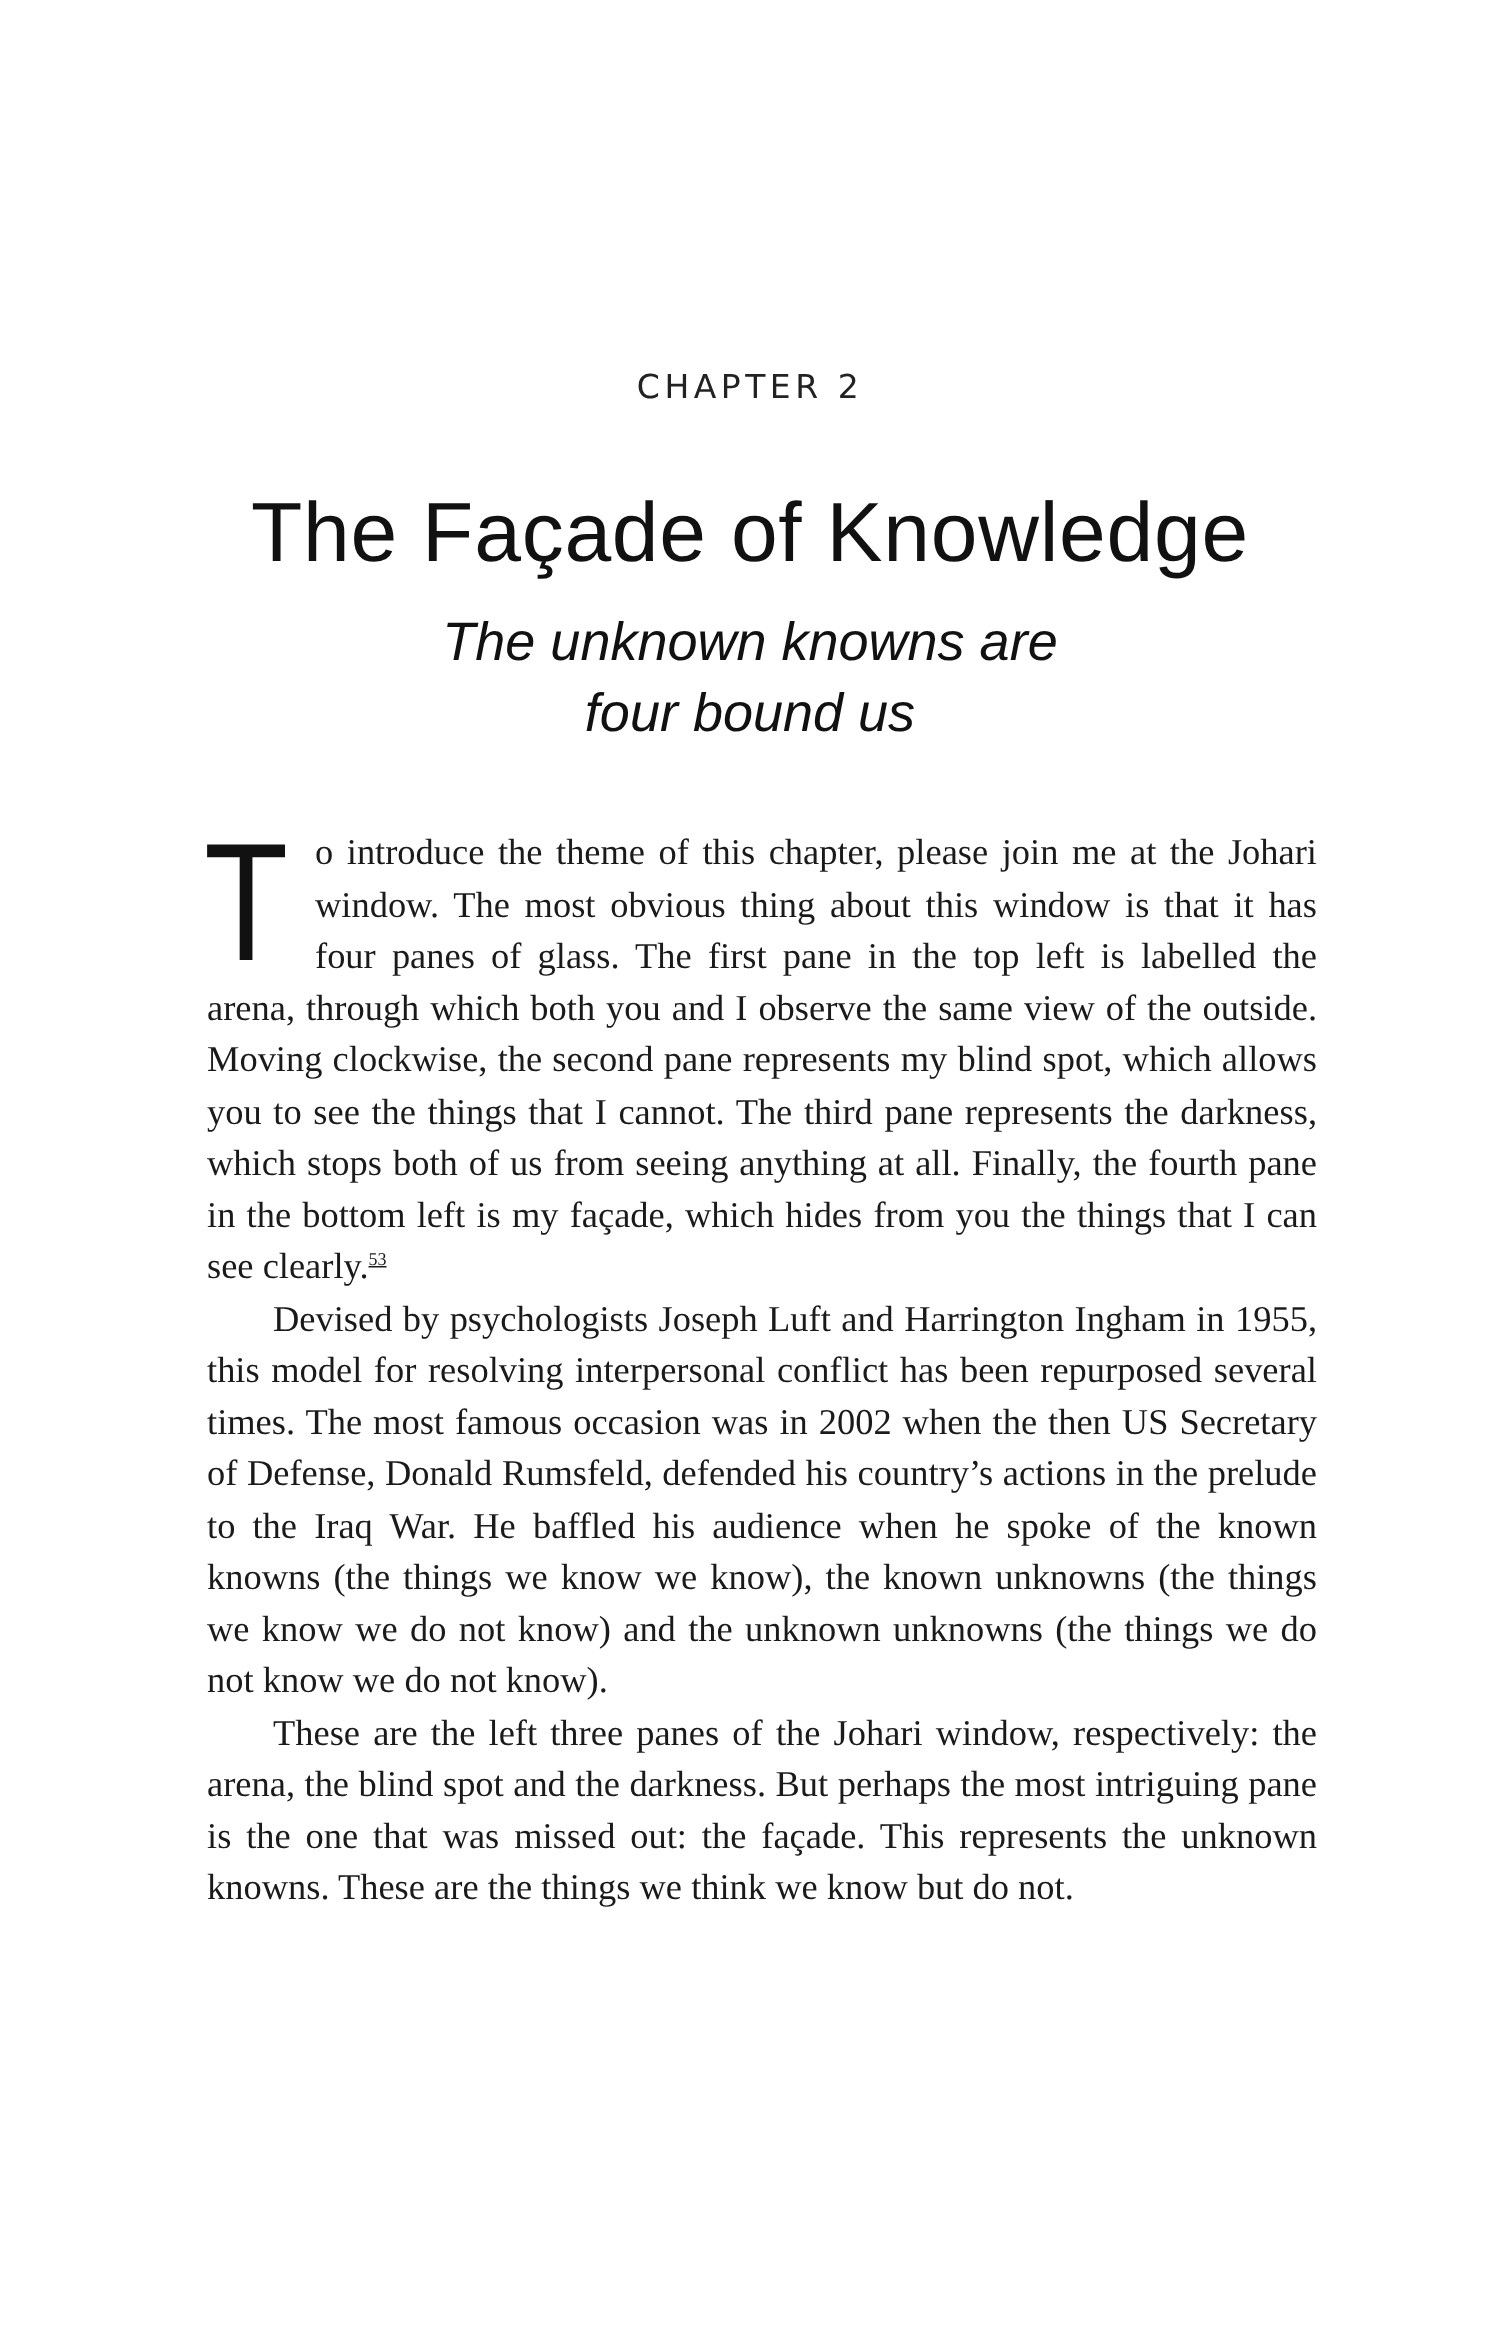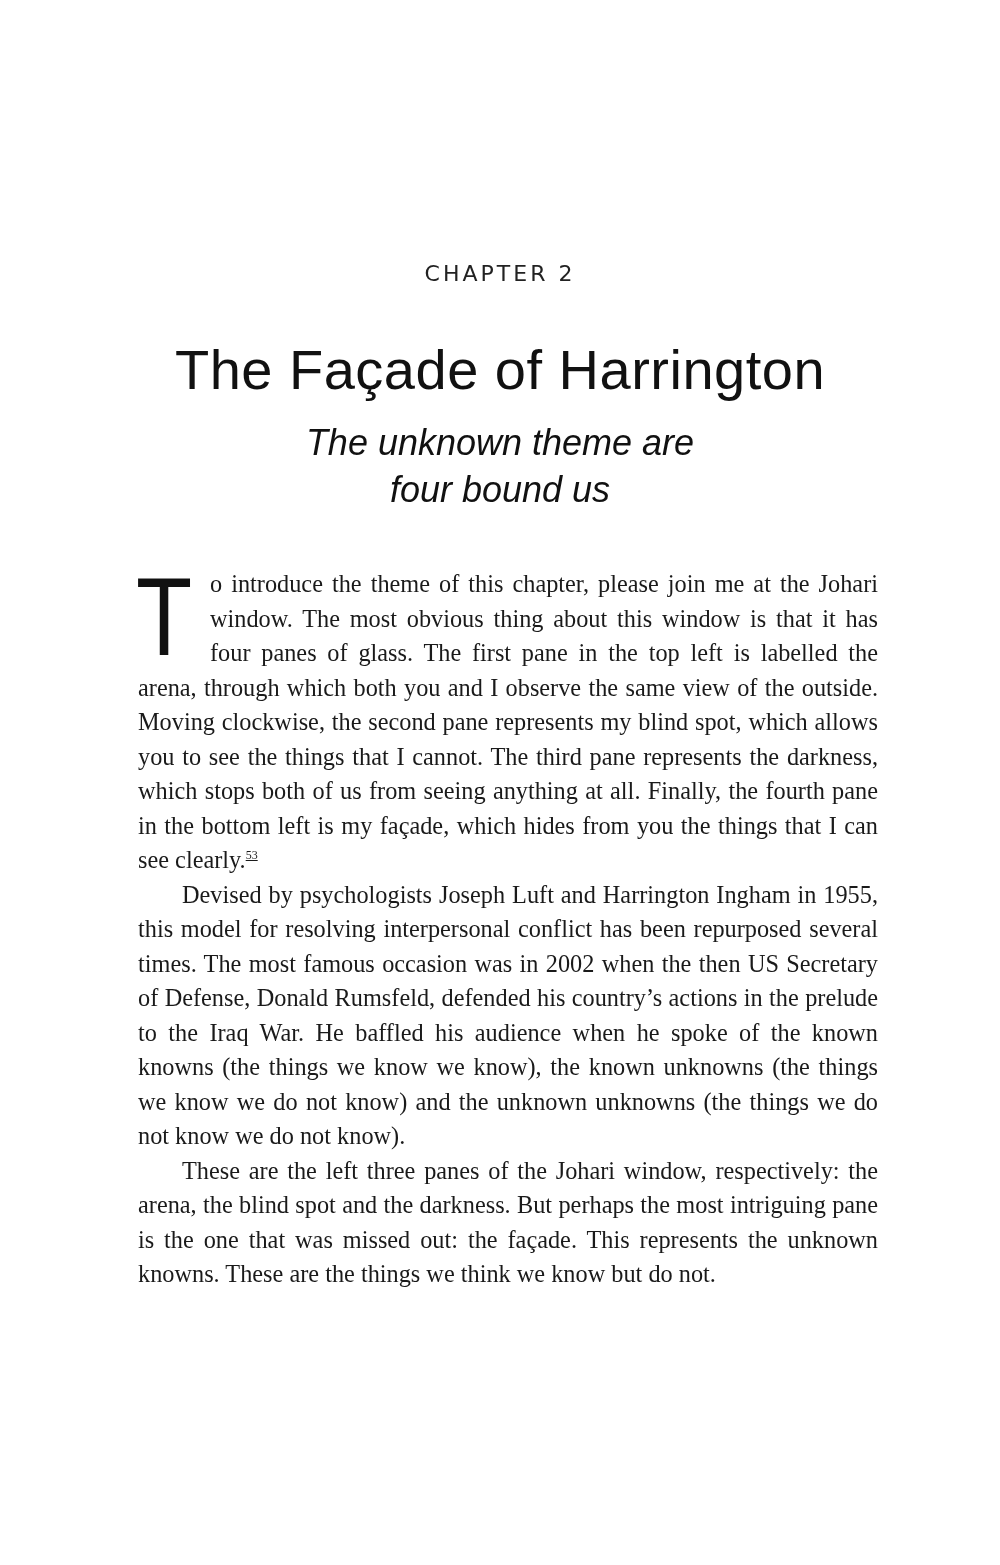--- a/index.html
+++ b/index.html
@@ -1,17 +1,17 @@
 <!DOCTYPE html>
 <html><head>
 <meta charset="utf-8">
 <style>
   html, body { margin: 0; padding: 0; background: #ffffff; }
   body { width: 1000px; height: 1565px; position: relative; overflow: hidden; color: #1a1a1a; }
-  .page { position: absolute; left: 0; top: 15px; width: 1000px; height: 1203px; }
+  .page { position: absolute; left: 0; top: 0; width: 1000px; height: 1203px; }
   .chapter-label {
     position: absolute; top: 246px; left: 0; width: 1000px; text-align: center;
     font-family: "DejaVu Sans", sans-serif; font-size: 22px; letter-spacing: 3px; color: #222;
   }
   .chapter-title {
     position: absolute; top: 322px; left: 0; width: 1000px; text-align: center;
     font-family: "Liberation Sans", sans-serif; font-size: 56px; color: #111; letter-spacing: 0.5px;
   }
   .chapter-subtitle {
     position: absolute; top: 404px; left: 0; width: 1000px; text-align: center;
@@ -28,23 +28,23 @@
     float: left; font-family: "Liberation Sans", sans-serif; font-size: 112px; line-height: 88px;
     height: 92px; margin: 6px 14px 0 -2px; color: #111; transform: scaleX(0.82); transform-origin: left top; width: 60px;
   }
   sup { font-size: 12px; line-height: 0; vertical-align: 9px; text-decoration: underline; }
 </style>
 </head>
 <body>
 
 <div class="page">
   <div class="chapter-label">CHAPTER 2</div>
-  <div class="chapter-title">The Façade of Harrington</div>
+  <div class="chapter-title">The Façade of Knowledge</div>
   <div class="chapter-subtitle">
-    <div>The unknown theme are</div>
+    <div>The unknown knowns are</div>
     <div>four bound us</div>
   </div>
 
   <div class="body-text">
     <p class="first"><span class="drop-cap">T</span><span>o introduce the theme of this chapter, please join me at the Johari window. The most obvious thing about this window is that it has four panes of glass. The first pane in the top left is labelled the arena, through which both you and I observe the same view of the outside. Moving clockwise, the second pane represents my blind spot, which allows you to see the things that I cannot. The third pane represents the darkness, which stops both of us from seeing anything at all. Finally, the fourth pane in the bottom left is my façade, which hides from you the things that I can see clearly.</span><sup>53</sup></p>
     <p>Devised by psychologists Joseph Luft and Harrington Ingham in 1955, this model for resolving interpersonal conflict has been repurposed several times. The most famous occasion was in 2002 when the then US Secretary of Defense, Donald Rumsfeld, defended his country’s actions in the prelude to the Iraq War. He baffled his audience when he spoke of the known knowns (the things we know we know), the known unknowns (the things we know we do not know) and the unknown unknowns (the things we do not know we do not know).</p>
     <p>These are the left three panes of the Johari window, respectively: the arena, the blind spot and the darkness. But perhaps the most intriguing pane is the one that was missed out: the façade. This represents the unknown knowns. These are the things we think we know but do not.</p>
   </div>
 </div>
 

